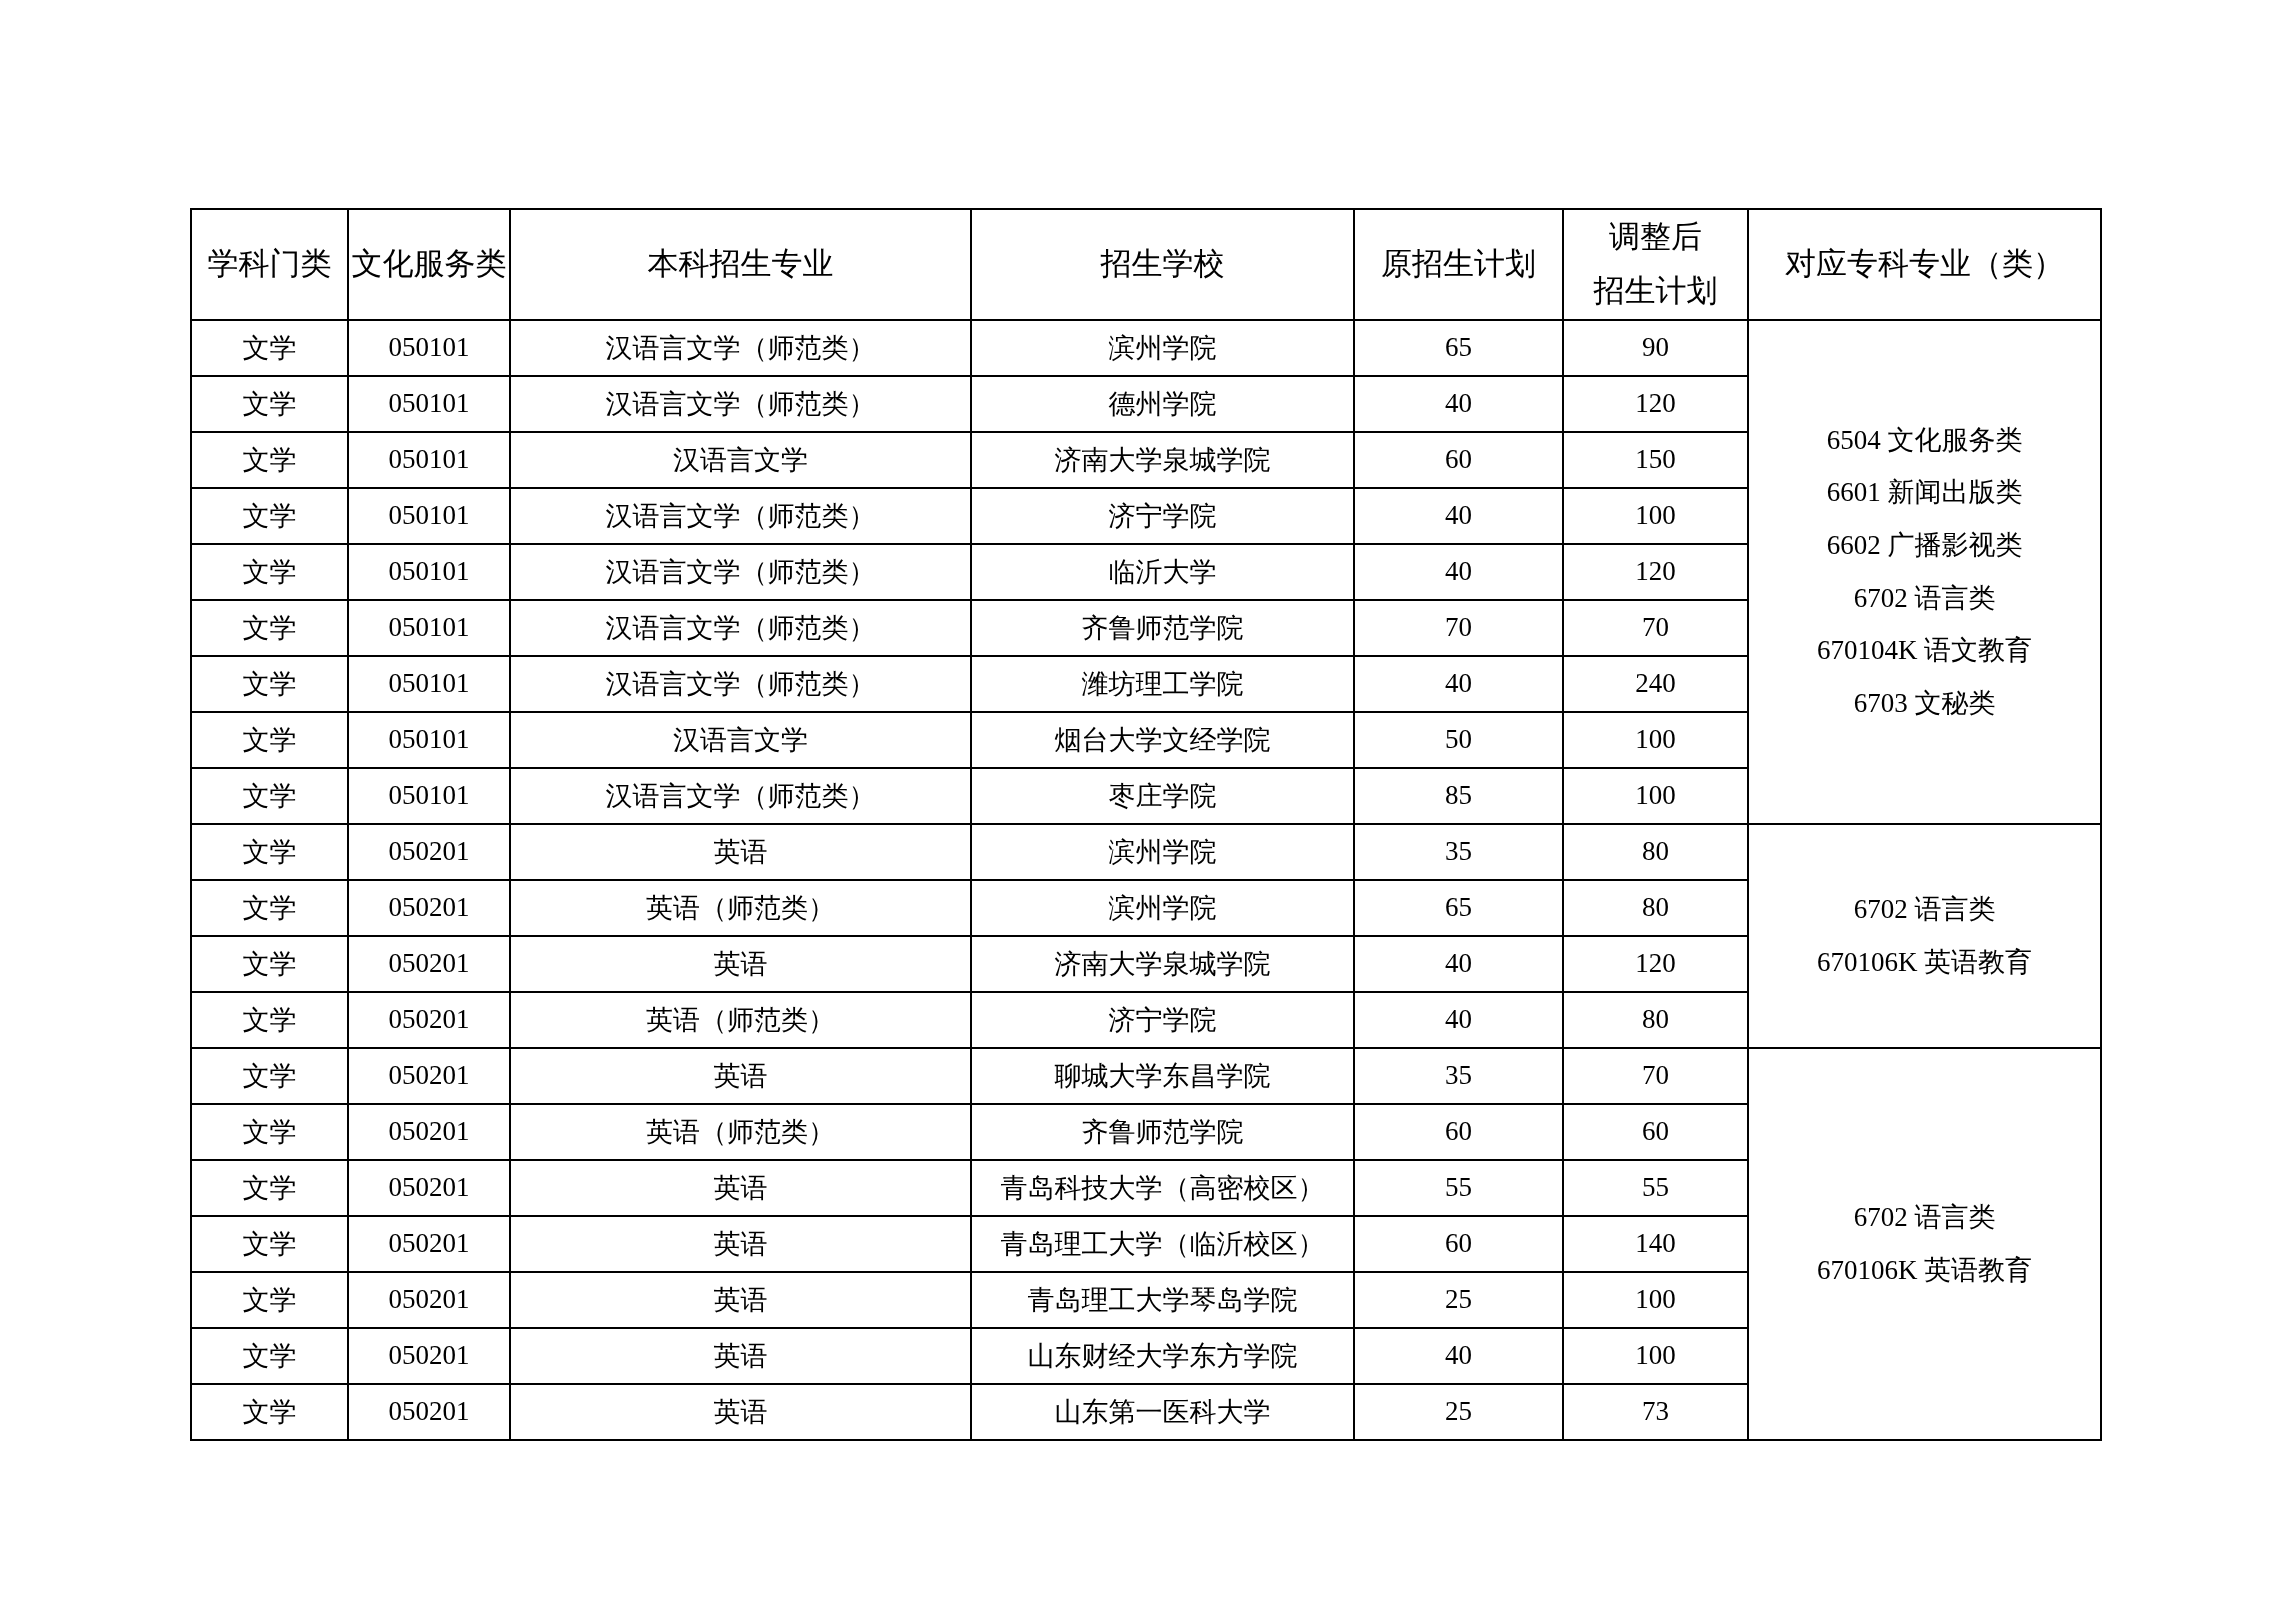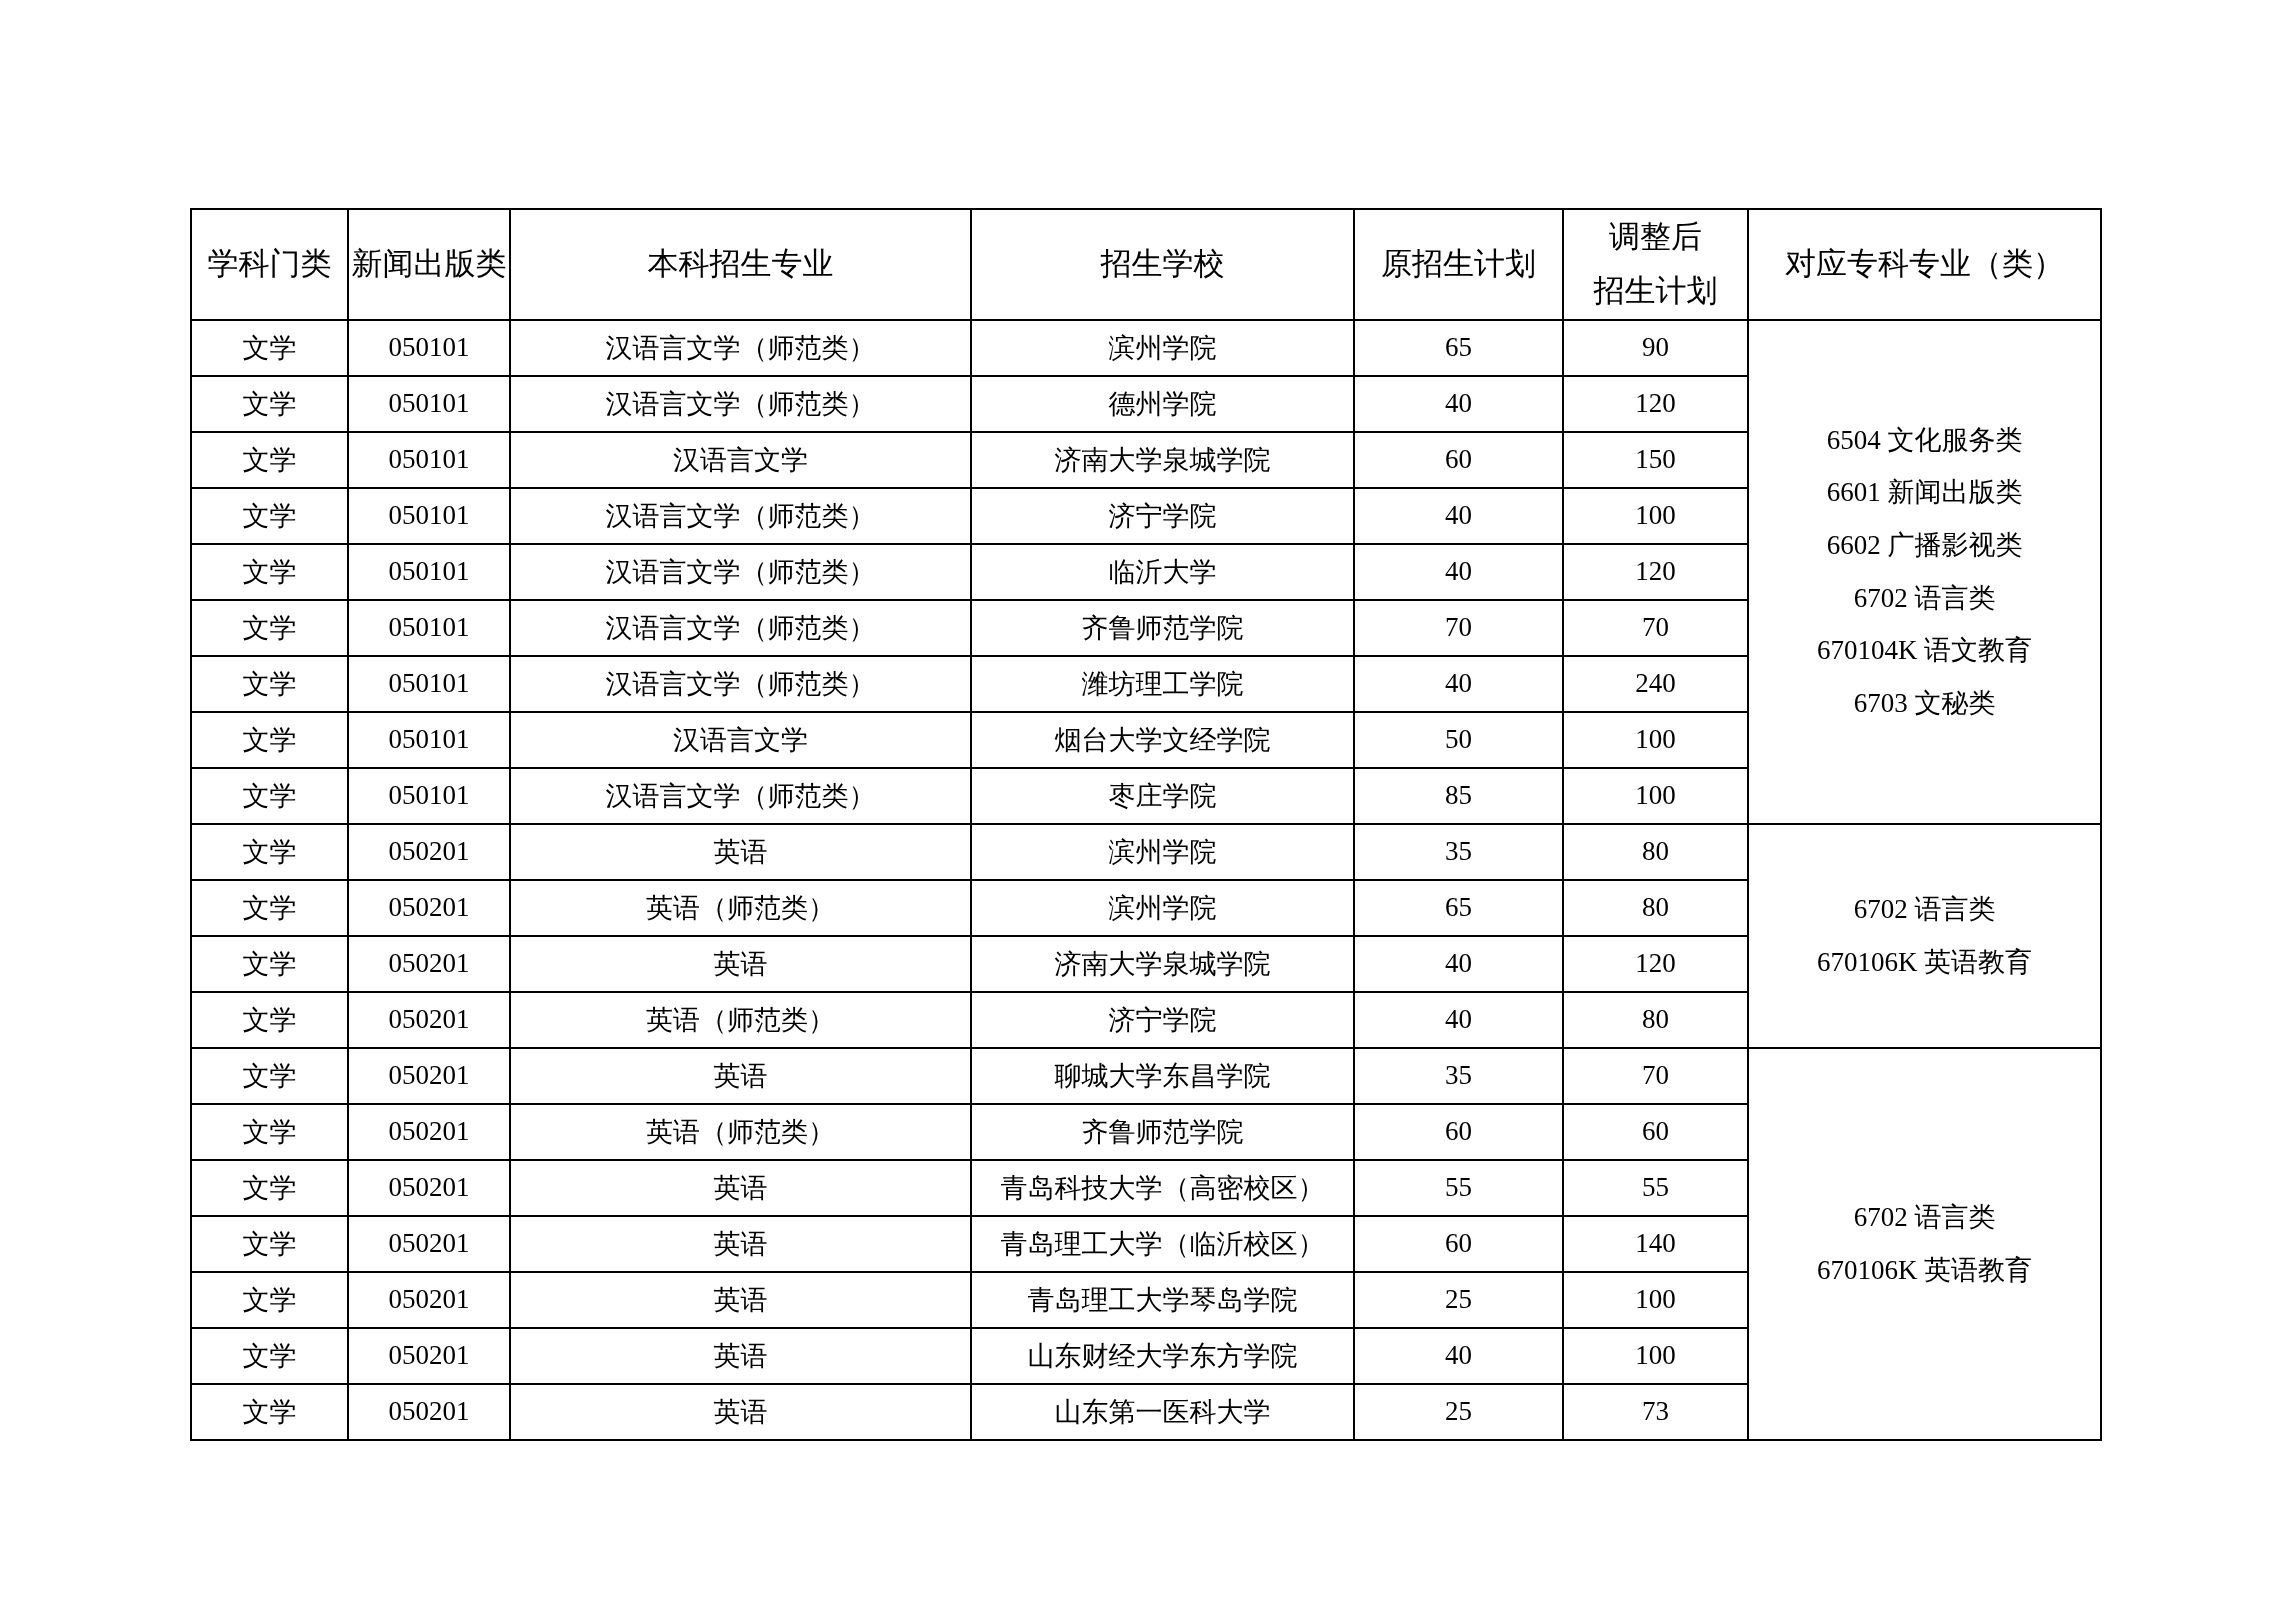--- a/index.html
+++ b/index.html
@@ -84,21 +84,21 @@
         <col style="width:461px">
       <col style="width:383px">
         <col style="width:209px">
         <col style="width:185px">
         <col style="width:353px">
     </colgroup>
 
     <tbody>
         <tr class="hdr">
       <th>学科门类</th>
-      <th>新闻出版类</th>
+      <th>文化服务类</th>
       <th>本科招生专业</th>
       <th>招生学校</th>
       <th>原招生计划</th>
       <th class="pre">调整后
 招生计划</th>
       <th>对应专科专业（类）</th>
     </tr>
 
     <tr class="row">
       <td>文学</td>

